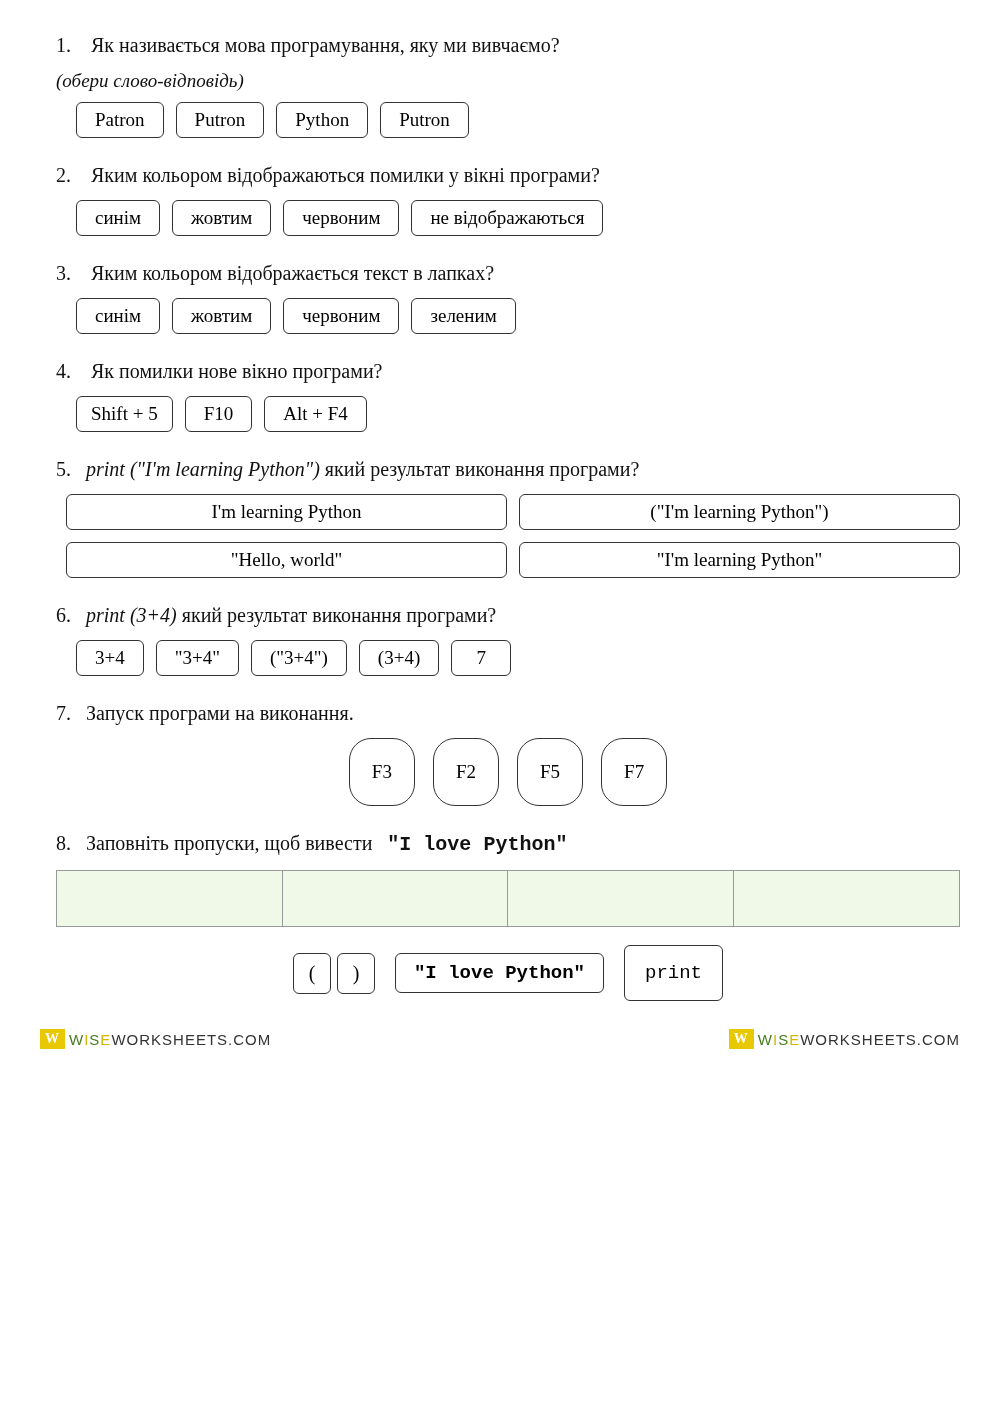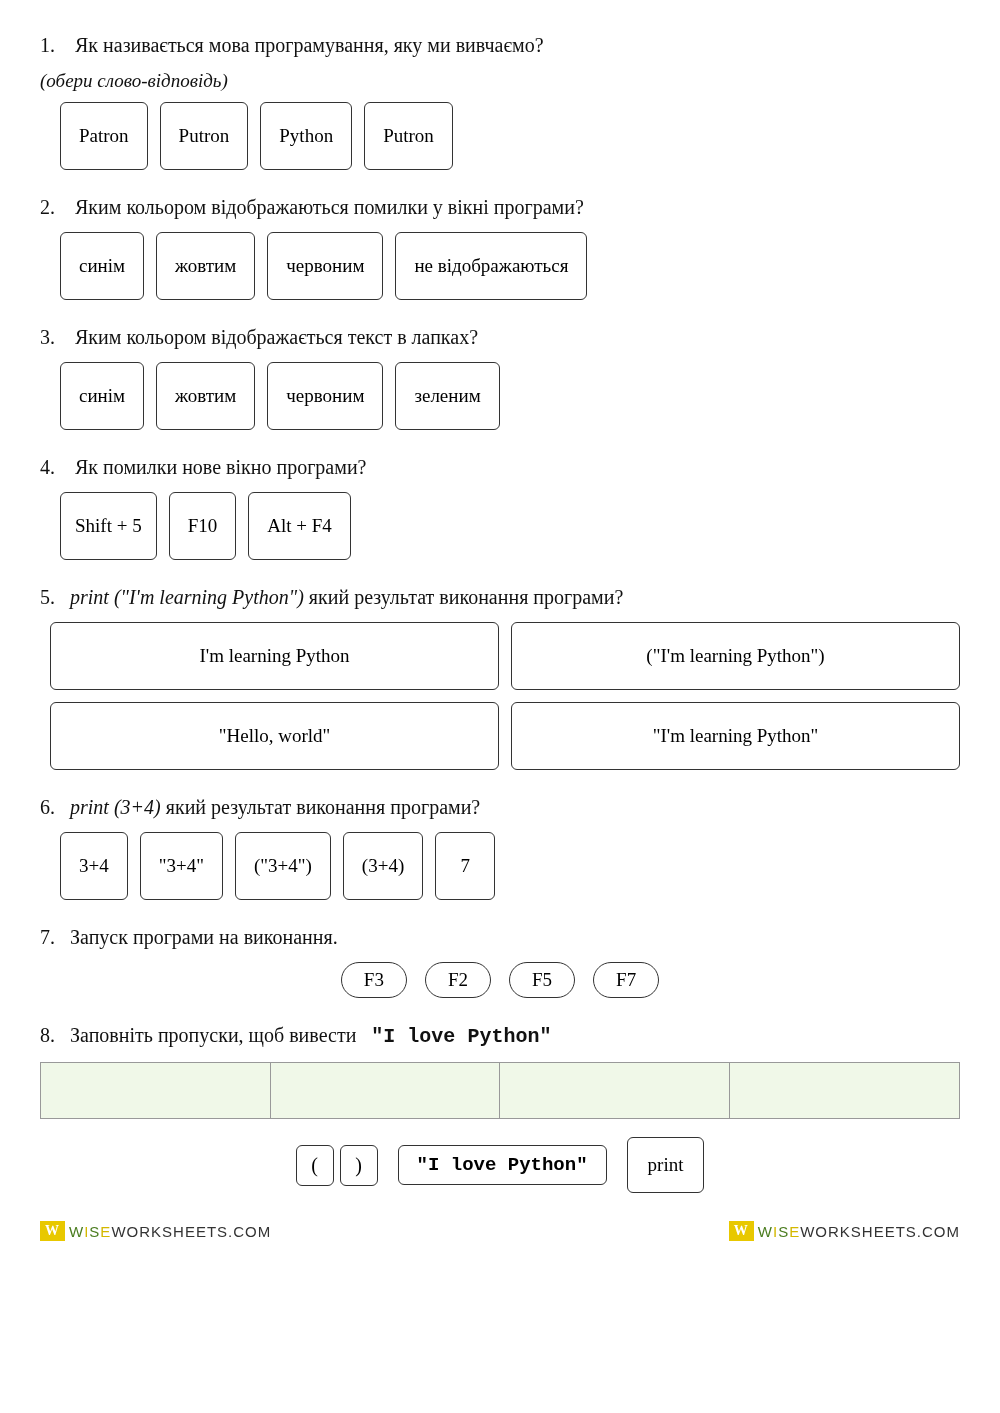--- a/index.html
+++ b/index.html
@@ -7,20 +7,21 @@
       background: #fff;
       font-family: 'Times New Roman', Times, serif;
       font-size: 20px;
       color: #111;
       width: 1000px;
       min-height: 1413px;
       padding: 30px 40px 20px 40px;
     }
     .question-block {
       margin-bottom: 22px;
+      margin-left: 16px;
     }
     .question-text {
       margin-bottom: 10px;
       line-height: 1.5;
     }
     .question-number {
       font-size: 20px;
     }
     .italic-hint {
       font-style: italic;
@@ -30,32 +31,32 @@
     .options-row {
       display: flex;
       flex-wrap: wrap;
       gap: 12px;
       margin-bottom: 6px;
       margin-left: 20px;
     }
     .option-btn {
       border: 1.5px solid #333;
       border-radius: 6px;
-      padding: 22px 18px;
+      padding: 6px 18px;
       background: #fff;
       font-family: 'Times New Roman', Times, serif;
       font-size: 19px;
       cursor: pointer;
       min-width: 60px;
       text-align: center;
     }
     .option-btn-rounded {
       border: 1.5px solid #333;
       border-radius: 22px;
-      padding: 6px 22px;
+      padding: 22px 22px;
       background: #fff;
       font-family: 'Times New Roman', Times, serif;
       font-size: 19px;
       cursor: pointer;
       text-align: center;
     }
     .q5-grid {
       display: grid;
       grid-template-columns: 1fr 1fr;
       gap: 12px;
@@ -128,21 +129,21 @@
       font-size: 19px;
       font-weight: bold;
       cursor: pointer;
       text-align: center;
     }
     .q8-print-btn {
       border: 1.5px solid #333;
       border-radius: 6px;
       padding: 16px 20px;
       background: #fff;
-      font-family: Liberation Serif, serif;
+      font-family: Liberation Mono, monospace;
       font-size: 19px;
       cursor: pointer;
       text-align: center;
     }
     .italic-code {
       font-style: italic;
       font-family: 'Times New Roman', Times, serif;
     }
     .footer {
       display: flex;

